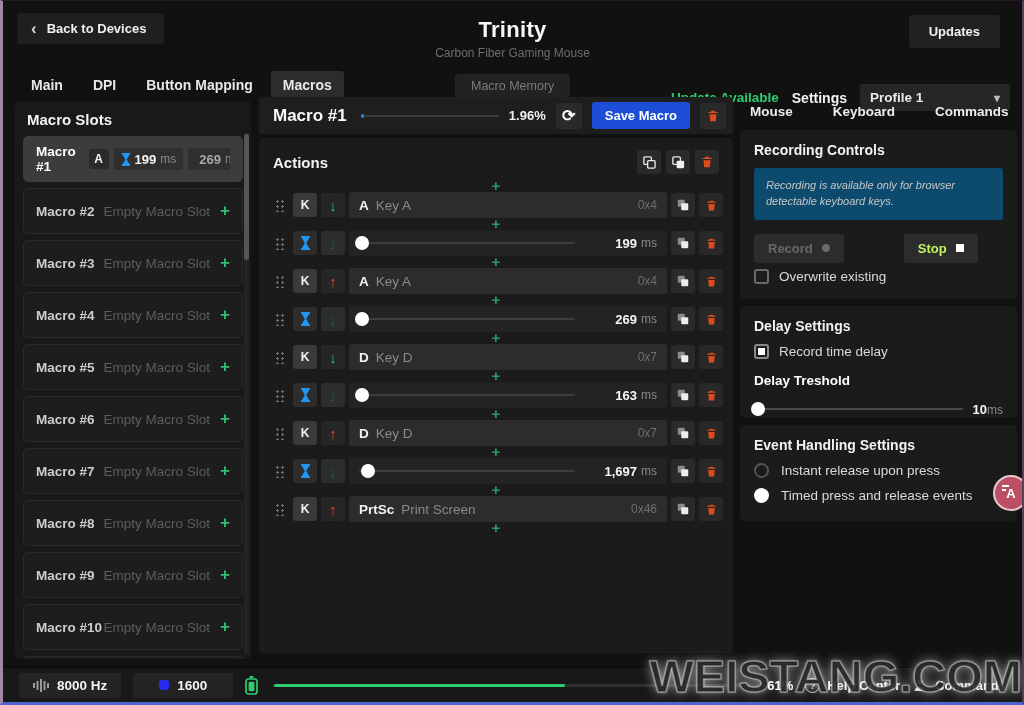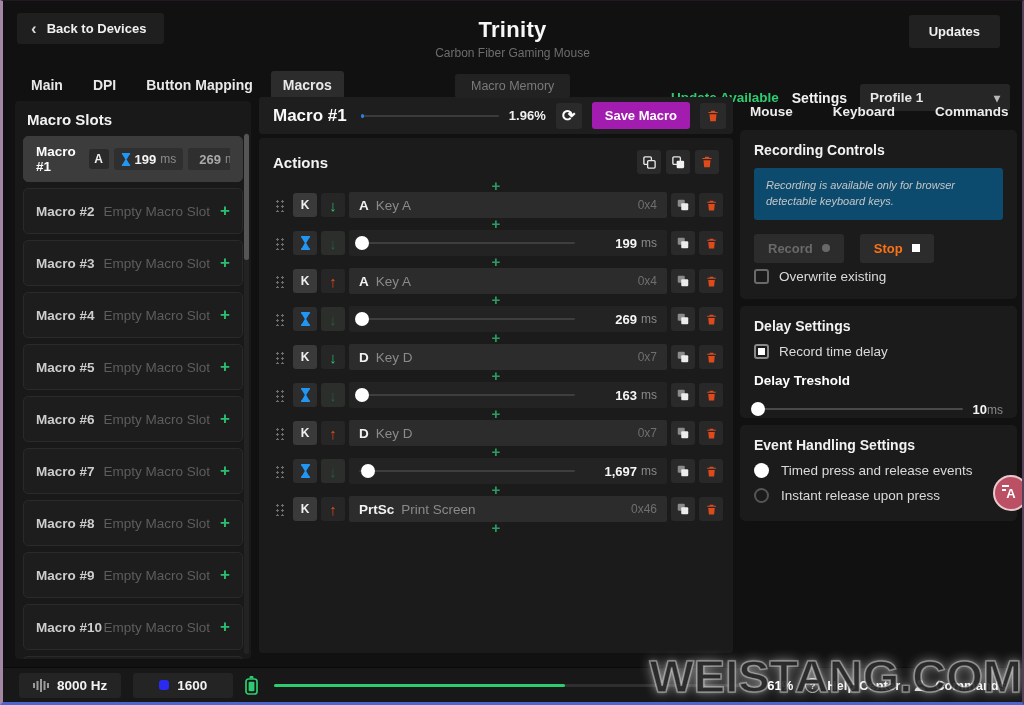--- a/index.html
+++ b/index.html
@@ -64,21 +64,21 @@
     font-size:12.5px; padding:5px 16px; border-radius:3px; z-index:5; }
   .macro-header { height:37px; background:#1e1e1e; border-radius:3px; display:flex;
     align-items:center; padding:0 7px 0 14px; gap:10px; }
   .macro-header h3 { font-size:17px; font-weight:bold; color:#fafafa; margin-right:auto; }
   .mem-track { width:138px; height:2px; background:#3b3b3b; border-radius:2px; position:relative; }
   .mem-fill { position:absolute; left:0; top:-1px; height:4px; background:#2f7fe0; border-radius:2px; }
   .mem-pct { font-size:13px; font-weight:bold; color:#f0f0f0; }
   .sq-btn { width:26px; height:26px; background:#2a2a2a; border-radius:3px; display:flex;
     align-items:center; justify-content:center; flex:none; }
   .refresh-glyph { font-size:16px; font-weight:bold; color:#fff; }
-  .save-btn { background:#a21caf; color:#fff; font-weight:bold; font-size:13px;
+  .save-btn { background:#1d4ed8; color:#fff; font-weight:bold; font-size:13px;
     padding:6px 13px; border-radius:3px; }
 
   .actions-panel { position:relative; margin-top:4px; height:515px; background:#1b1b1b;
     border-radius:4px; padding:12px 10px; overflow:hidden; }
   .actions-head { display:flex; align-items:center; padding:0 4px; }
   .actions-head h4 { font-size:15px; font-weight:bold; color:#f2f2f2; margin-right:auto; }
   .actions-head .sq-btn { width:24px; height:24px; margin-left:5px; background:#2a2a2a; }
   .rows { margin-top:6px; }
   .sep { height:12px; display:flex; align-items:center; justify-content:center;
     color:#2a9d63; font-size:15px; font-weight:bold; line-height:10px; }
@@ -122,21 +122,21 @@
   .rec-dot { width:9px; height:9px; border-radius:50%; background:#e34a1e; }
   .panel { background:#1b1b1b; border-radius:5px; padding:12px 14px; margin-bottom:7px; }
   .panel h5 { font-size:14px; font-weight:bold; color:#f2f2f2; margin-bottom:10px; }
   .info-box { background:#0c4a6e; border-radius:3px; padding:10px 12px; font-size:11px;
     color:#c6c6c6; line-height:1.45;font-style:italic; }
   .rbtn-row { display:flex; gap:16px; margin:14px 0 4px; }
   .rbtn { background:#2c2c2c; border-radius:3px; padding:7px 14px; display:flex; align-items:center;
     gap:9px; font-weight:bold; font-size:13px; }
   .rbtn.disabled { color:#696969; }
   .rbtn .dot { width:8px; height:8px; border-radius:50%; background:#696969; }
-  .rbtn.stop { color:#f97316; }
+  .rbtn.stop { color:#bef264;margin-left:44px; }
   .rbtn .square { width:8px; height:8px; background:#fff; }
   .check-row { display:flex; align-items:center; gap:10px; margin-top:6px; }
   .cb { width:15px; height:15px; border:2px solid #6a6a6a; border-radius:3px; position:relative; flex:none; }
   .cb.checked { border-color:#8a8a8a; }
   .cb.checked::after { content:""; position:absolute; left:2px; top:2px; width:7px; height:7px; background:#fff; }
   .check-row span { font-size:13.5px; color:#dadada; }
   .sub-lbl { font-size:13.5px; font-weight:bold; color:#ffffff; margin:14px 0 12px; }
   .thresh-row { display:flex; align-items:center; gap:10px; }
   .t-track { flex:1; height:2px; background:#4a4a4a; border-radius:2px; position:relative; }
   .t-knob { position:absolute; top:-6px; width:14px; height:14px; background:#fff; border-radius:50%;
@@ -641,26 +641,26 @@
         </div>
         <span class="t-val">
           <b>10</b><span class="unit">ms</span>
         </span>
       </div>
     </div>
 
     <div class="panel" style="height:96px;">
       <h5>Event Handling Settings</h5>
       <div class="radio-row">
+        <span class="radio unsel"></span>
+        <span>Instant release upon press</span>
+      </div>
+      <div class="radio-row">
         <span class="radio sel"></span>
         <span>Timed press and release events</span>
-      </div>
-      <div class="radio-row">
-        <span class="radio unsel"></span>
-        <span>Instant release upon press</span>
       </div>
     </div>
   </div>
 
   <button class="fab">
     <span>A</span>
   </button>
 
   <div class="bottombar">
     <button class="bb-btn">

